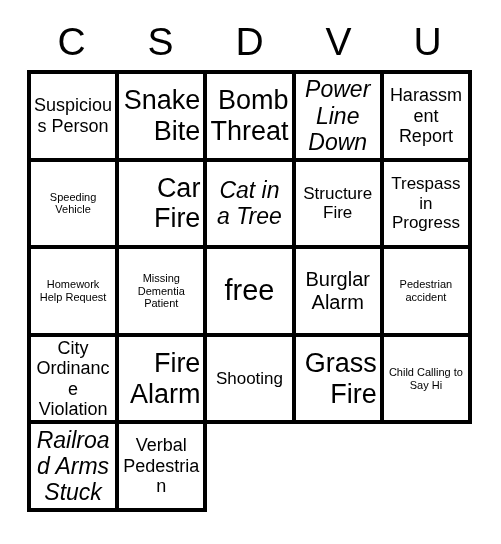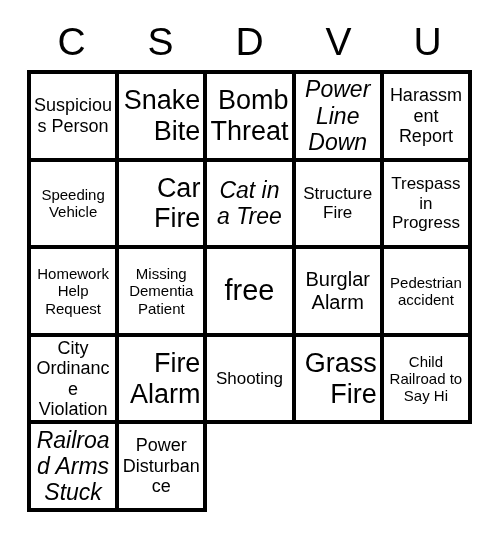--- a/index.html
+++ b/index.html
@@ -66,21 +66,21 @@
   }
   .cell-text {
     display: block;
     width: 100%;
     line-height: 1.14;
     word-wrap: break-word;
     hyphens: none;
   }
   
   .sz-xs .cell-text { font-size: 18px; }
-  .sz-sm .cell-text { font-size: 15px; }
+  .sz-sm .cell-text { font-size: 11px; }
   .sz-md .cell-text { font-size: 17px; }
   .sz-lg .cell-text { font-size: 20px; }
   .sz-xl .cell-text { font-size: 23px; font-style: italic; }
   .sz-xxl .cell-text { font-size: 27px; text-align: right; }
   .sz-free .cell-text { font-size: 29px; }
 </style>
 </head>
 <body>
 
 <div id="card">
@@ -145,23 +145,23 @@
       <div class="cell sz-xxl">
         <span class="cell-text">Fire Alarm</span>
       </div>
       <div class="cell sz-md">
         <span class="cell-text">Shooting</span>
       </div>
       <div class="cell sz-xxl">
         <span class="cell-text">Grass Fire</span>
       </div>
       <div class="cell sz-sm">
-        <span class="cell-text">Child Railroad to Say Hi</span>
+        <span class="cell-text">Child Calling to Say Hi</span>
       </div>
       <div class="cell sz-xl">
         <span class="cell-text">Railroad Arms Stuck</span>
       </div>
       <div class="cell sz-xs">
-        <span class="cell-text">Power Disturbance</span>
+        <span class="cell-text">Verbal Pedestrian</span>
       </div>
     </div>
 
 </div>
 
 </body></html>

